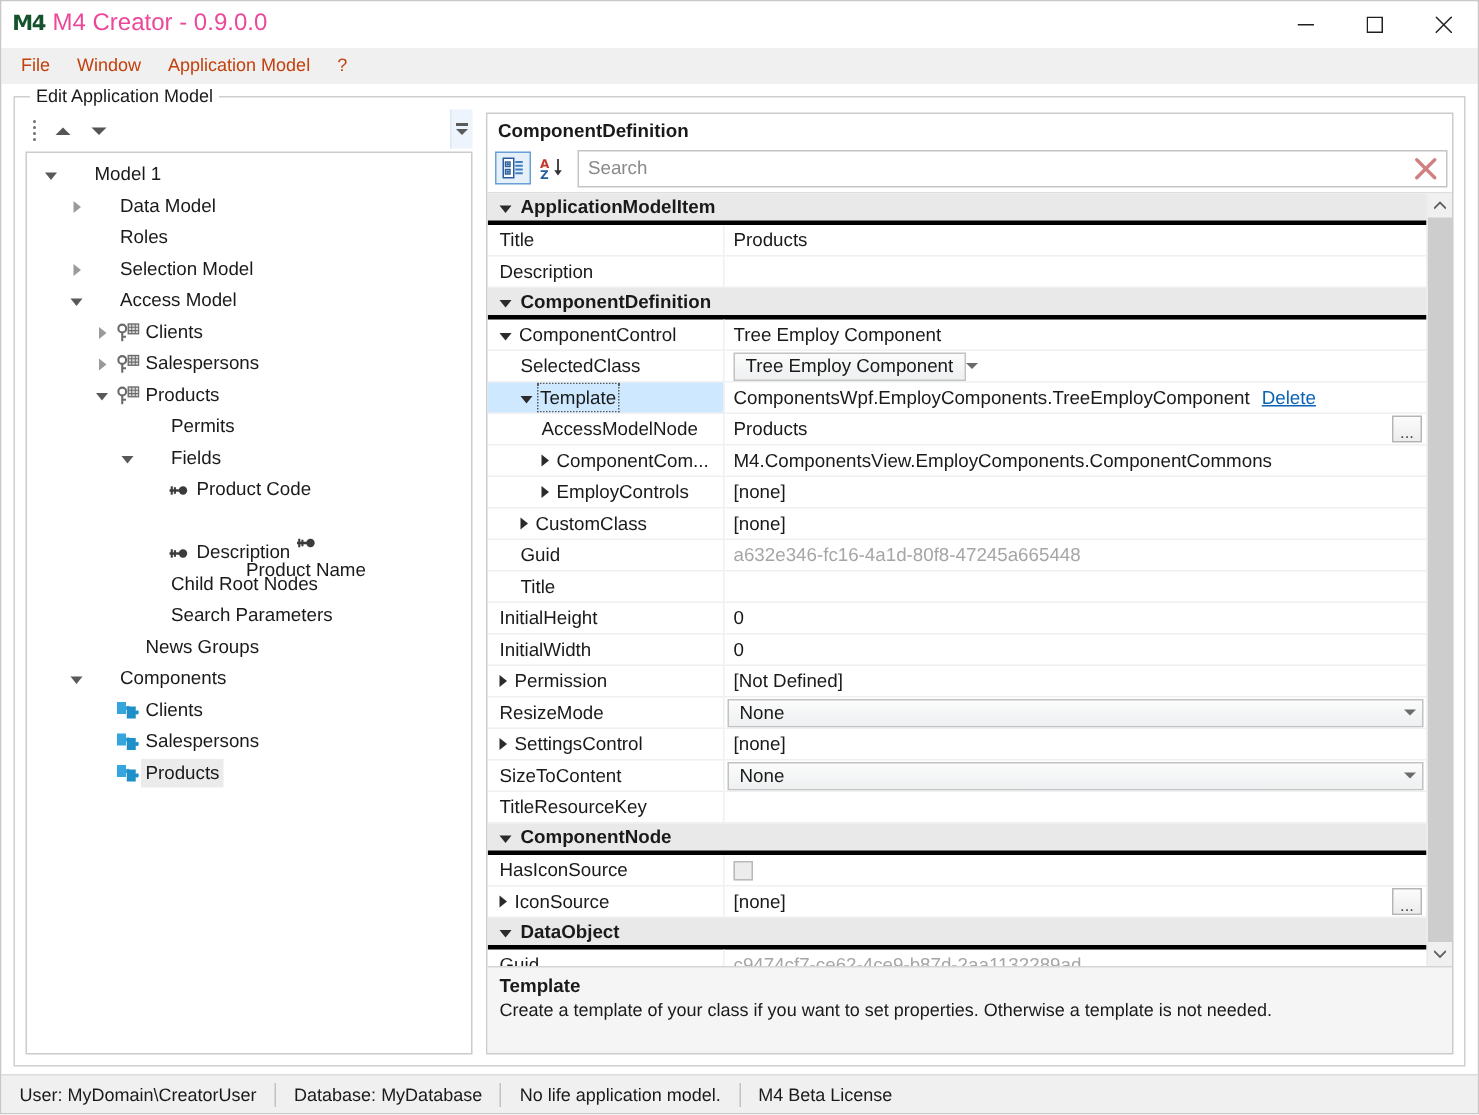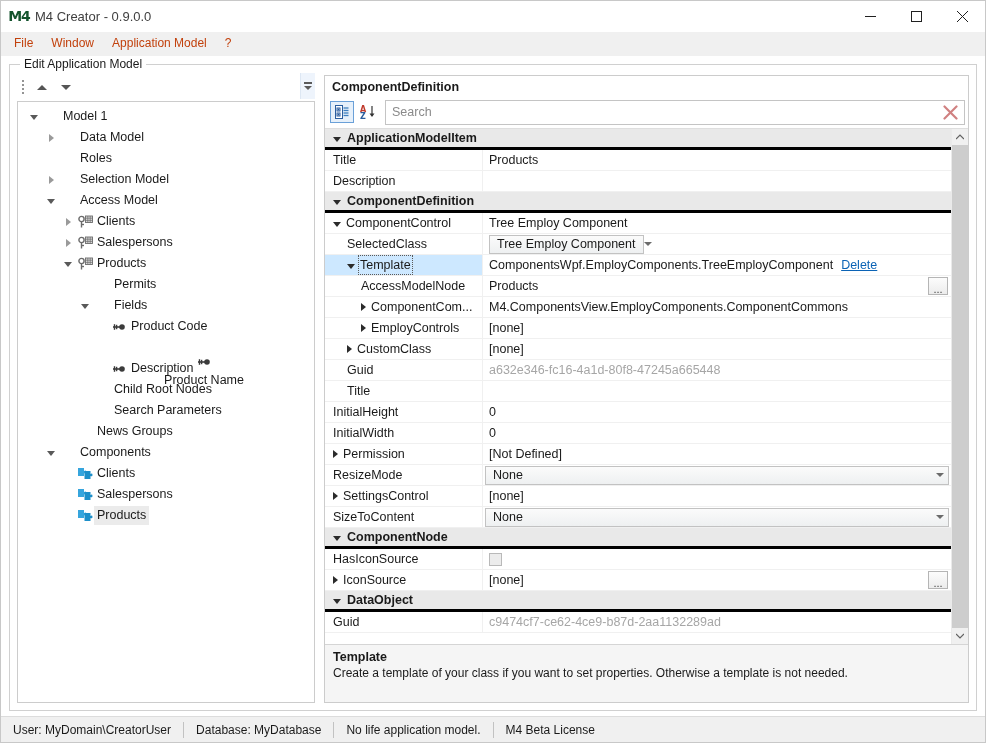--- a/index.html
+++ b/index.html
@@ -33,21 +33,21 @@
   .app-logo {
     width: 18px; height: 18px;
     margin-left: 9px; margin-right: 7px;
     display: flex; align-items: center; justify-content: center;
     font-weight: bold; font-size: 14px;
     color: #14532d;
     letter-spacing: -1px;
     font-family: "DejaVu Sans", sans-serif;
   }
   .app-title {
-    font-size: 13px; color: #404040;
+    font-size: 16px; color: #ec4899;
   }
   .winbtns {
     position: absolute; right: 0; top: 0; height: 30px;
     display: flex;
   }
   .winbtn {
     width: 46px; height: 30px;
     display: flex; align-items: center; justify-content: center;
     color: #202020;
   }
@@ -847,20 +847,28 @@
                   <span class="name" style="padding-left:8px">
                     <span class="nm-text">SizeToContent</span>
                   </span>
                   <span class="val" style="padding-left:2px">
                     <span class="combo full">
                       <span>None</span>
                       <span class="chev"></span>
                     </span>
                   </span>
                 </div>
+                <div class="row">
+                  <span class="name" style="padding-left:8px">
+                    <span class="nm-text">TitleResourceKey</span>
+                  </span>
+                  <span class="val">
+                    <span></span>
+                  </span>
+                </div>
                 <div class="row cat">
                   <span class="cat-exp"></span>
                   <span class="name">ComponentNode</span>
                 </div>
                 <div class="row">
                   <span class="name" style="padding-left:8px">
                     <span class="nm-text">HasIconSource</span>
                   </span>
                   <span class="val">
                     <span class="chkbox"></span>

